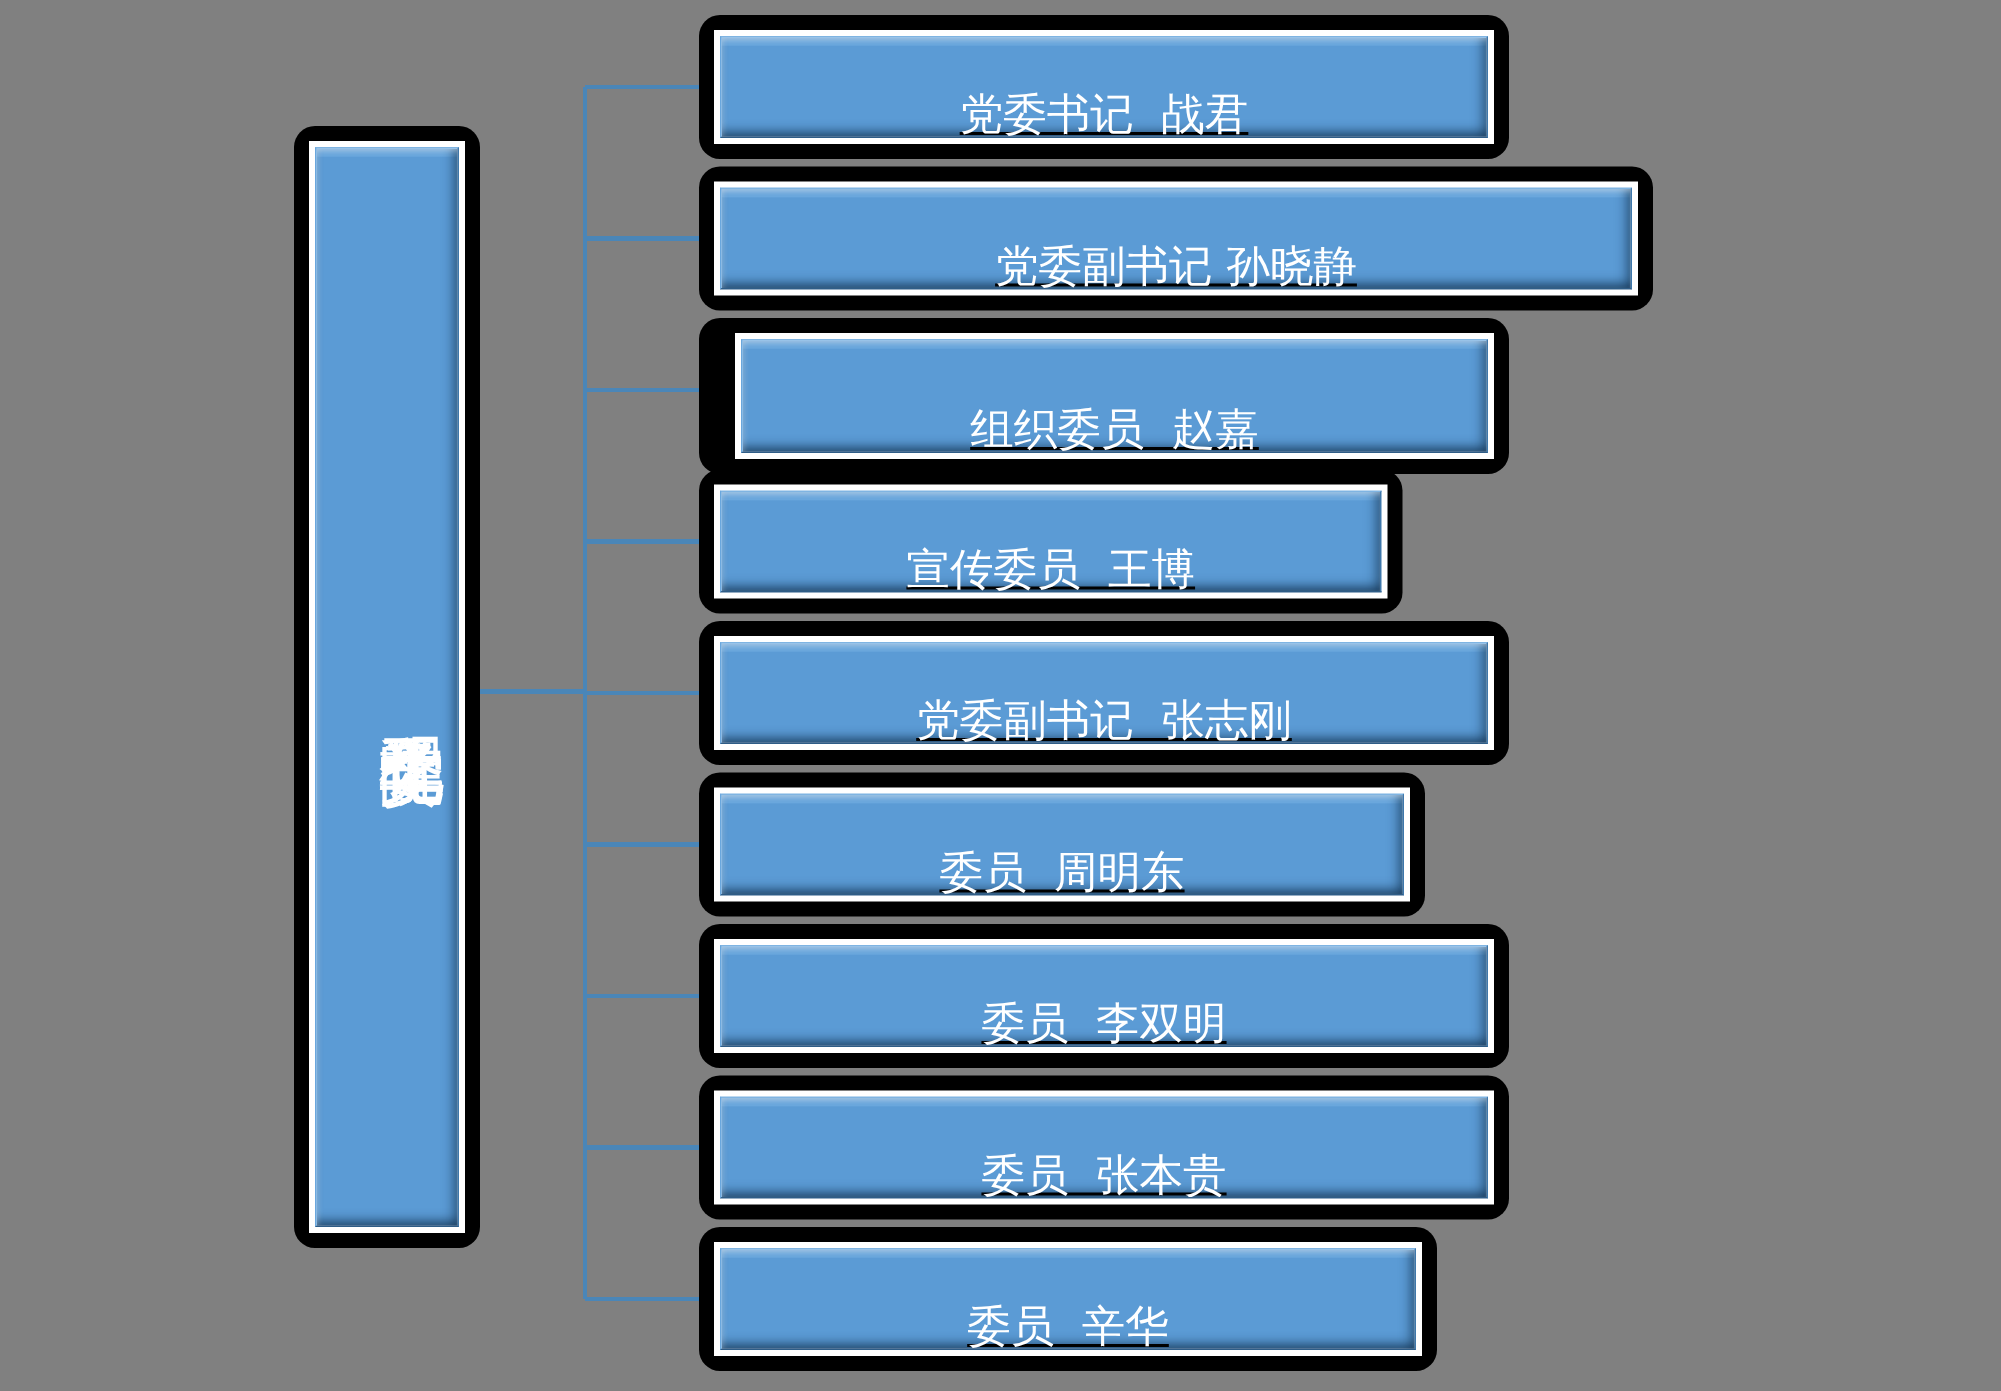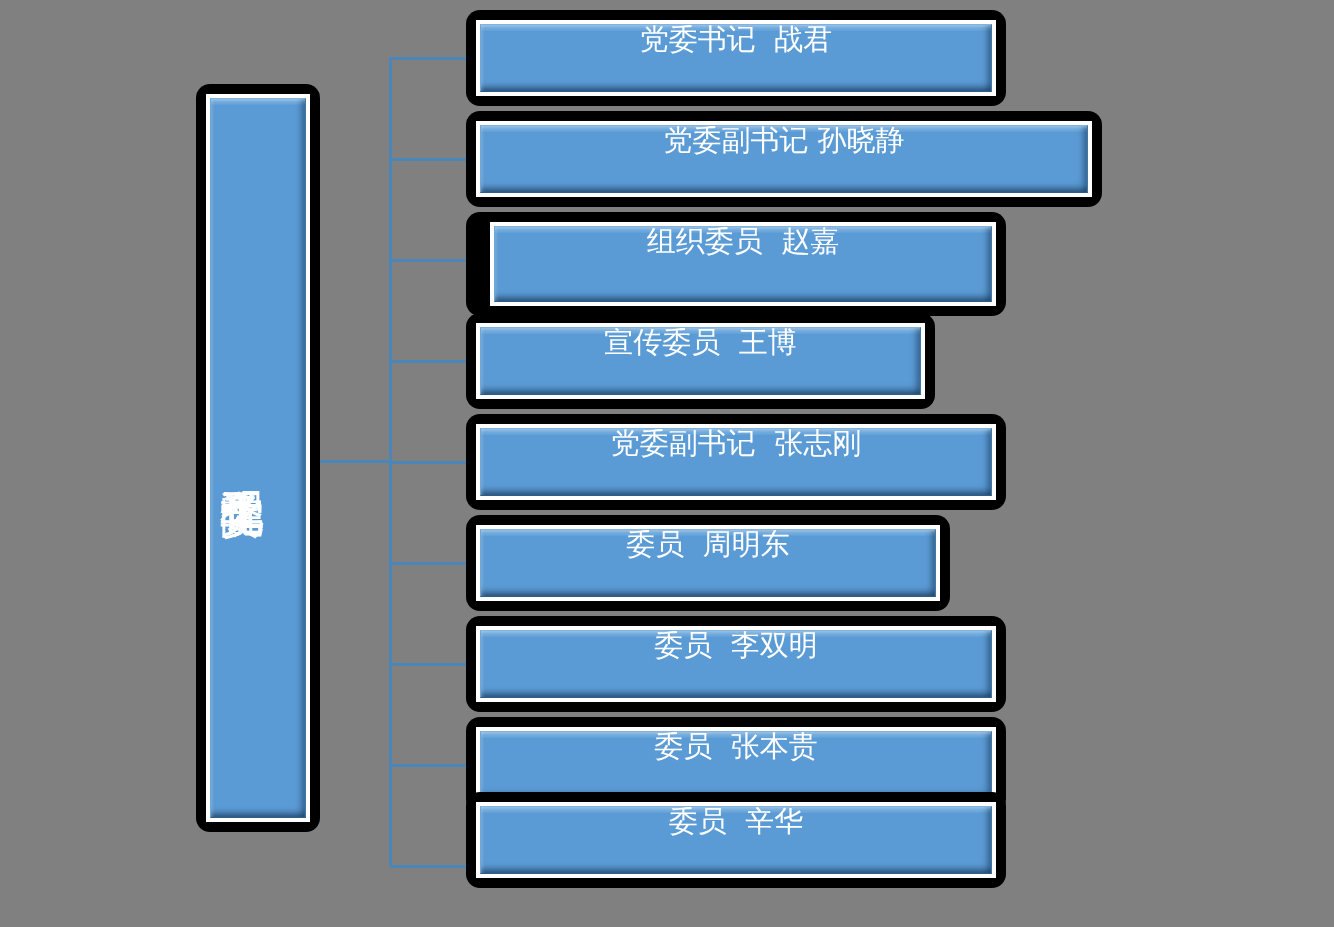--- a/index.html
+++ b/index.html
@@ -52,23 +52,24 @@
     position: relative;
     background:
       linear-gradient(to bottom,
         #6aa7dd 0px, #6aa7dd 5px,
         #5b9bd5 6px, #5b9bd5 100%);
     border-top: 1px solid #7fb4e2;
     border-left: 1px solid #6aa7dd;
     border-right: 1px solid #3f78ab;
     border-bottom: 1px solid #2f5d87;
     display: flex;
-    align-items: flex-start;
+    align-items: flex-end;
     justify-content: center;
     overflow: hidden;
+    text-decoration: underline;
   }
   
   .node > .white-frame > .inner::before {
     content: "";
     position: absolute;
     left: 0; top: 0; right: 0; bottom: 0;
     box-shadow:
       inset 0 3px 3px -1px rgba(255,255,255,0.35),
       inset 3px 0 3px -1px rgba(255,255,255,0.18),
       inset 0 -7px 7px -4px rgba(15,45,75,0.75),
@@ -193,21 +194,21 @@
           </div>
         </div>
       </div>
       <div class="node leaf" style="top: 717px; left: 466px; width: 540px; height: 96px;">
         <div class="white-frame">
           <div class="inner">
             <span class="leaf-label">委员  张本贵</span>
           </div>
         </div>
       </div>
-      <div class="node leaf" style="top: 792px; left: 466px; width: 540px; height: 96px;">
+      <div class="node leaf" style="top: 818px; left: 466px; width: 492px; height: 96px;">
         <div class="white-frame">
           <div class="inner">
             <span class="leaf-label">委员  辛华</span>
           </div>
         </div>
       </div>
     </div>
 
 </div>
 

